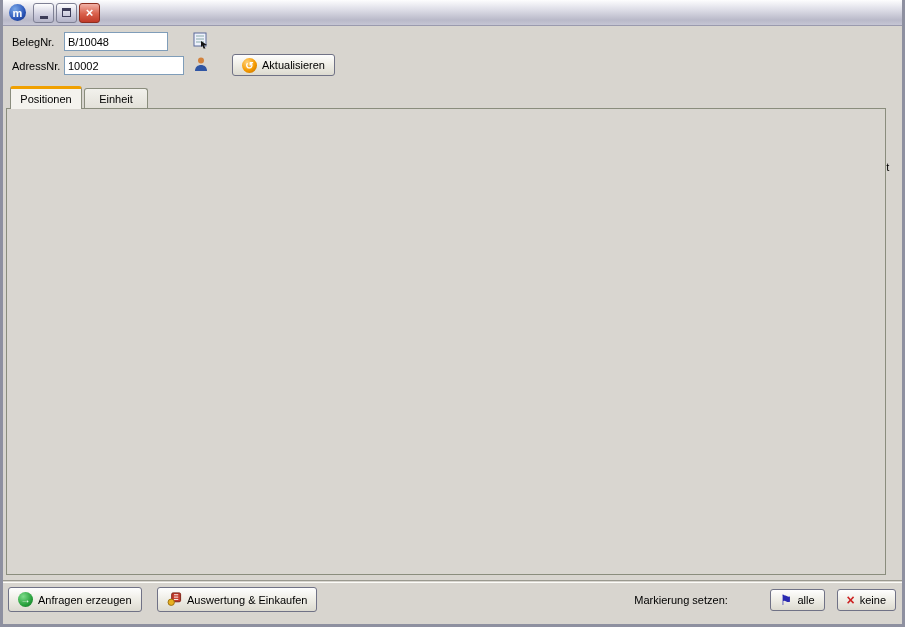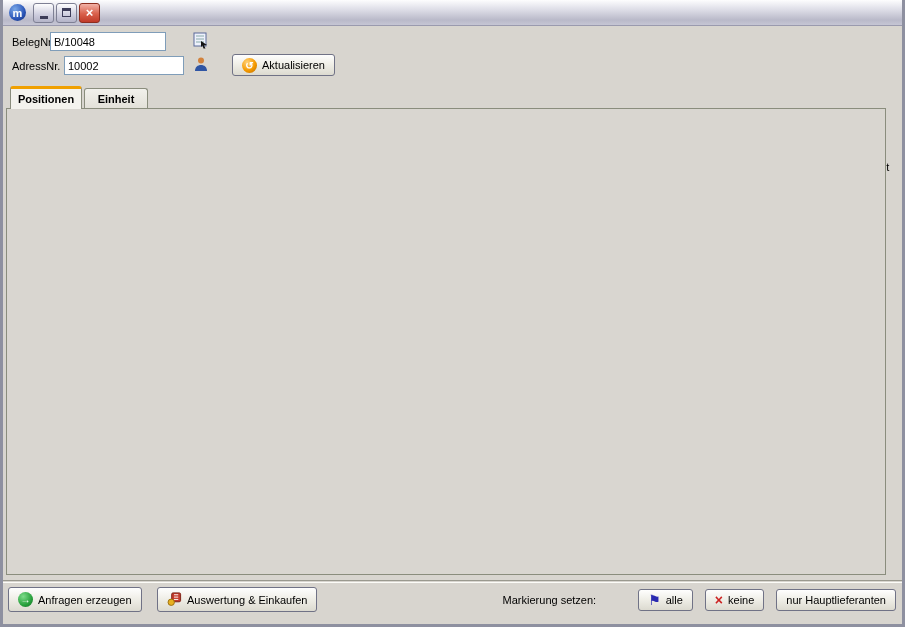--- a/index.html
+++ b/index.html
@@ -35,21 +35,21 @@
     font-family:inherit; font-size:11px; display:inline-flex; align-items:center; gap:5px;
     padding:0 9px; height:22px; }
   .btn-aktualisieren { position:absolute; left:229px; top:54px; }
   .icon-refresh { width:15px; height:15px; border-radius:50%;
     background:radial-gradient(circle at 35% 30%,#ffd27a,#f59a00 55%,#b86a00);
     color:#fff; font-size:10px; font-weight:bold; display:flex; align-items:center; justify-content:center; }
 
   
   .tab { position:absolute; top:86px; height:23px; border:1px solid #8a8d7d; border-bottom:none;
     border-radius:3px 3px 0 0; display:flex; align-items:center; justify-content:center;
-    background:linear-gradient(180deg,#f2f1ec,#e2e0d8); padding:0 10px;font-weight:bold; }
+    background:linear-gradient(180deg,#f2f1ec,#e2e0d8); padding:0 10px; }
   .tab.active { background:#f4f3ee; border-top:3px solid #f0a000; z-index:3; height:23px; }
   .tab.inactive { top:88px; height:21px; z-index:1; }
   .tabpage { position:absolute; left:3px; top:108px; width:880px; height:467px;
     border:1px solid #8a8d7d; background:#d9d6d0; z-index:2; }
 
   
   .tool { position:absolute; width:20px; height:20px; display:flex; align-items:center; justify-content:center; }
   .note-ic { width:14px; height:18px; border:1px solid #b08a20; border-radius:3px;
     background:linear-gradient(180deg,#fdf6c8,#f2c84b 60%,#e8b42a); }
   .glyph { font-size:15px; color:#2b3a8c; }
@@ -135,21 +135,21 @@
     <div class="winbtn">
         <span class="glyph-min"></span>
       </div>
     <div class="winbtn">
         <span class="glyph-max"></span>
       </div>
     <div class="winbtn close">×</div>
   </div>
 
   <span class="flabel" style="left:9px; top:36px;">BelegNr.</span>
-  <input class="tinput" style="left: 47px; top: 32px; width: 116px;" value="B/10048">
+  <input class="tinput" style="left: 61px; top: 32px; width: 104px;" value="B/10048">
   <span class="mini-icon" style="left:189px; top:32px;">
     <svg viewBox="0 0 17 17" width="17" height="17">
         <rect x="2" y="1" width="12" height="13" fill="#eef1fb" stroke="#5a6a9a"></rect>
         <line x1="4" y1="4" x2="12" y2="4" stroke="#8aa"></line>
         <line x1="4" y1="7" x2="12" y2="7" stroke="#8aa"></line>
         <line x1="4" y1="10" x2="12" y2="10" stroke="#8aa"></line>
         <polygon points="9,9 15,13 12,13.5 13.5,16.5 11.5,16.5 10.5,13.5 9,15" fill="#111"></polygon>
       </svg>
   </span>
   <span class="flabel" style="left:9px; top:60px;">AdressNr.</span>
@@ -517,18 +517,15 @@
   <div class="right-cluster">
     <span style="margin-right:30px;">Markierung setzen:</span>
     <button class="btn">
         <span class="flag">⚑</span>
         <span>alle</span>
       </button>
     <button class="btn">
         <span class="redx">×</span>
         <span>keine</span>
       </button>
-    <button class="btn">
-        <span>nur Hauptlieferanten</span>
-      </button>
   </div>
 
 </div>
 
 </body></html>

